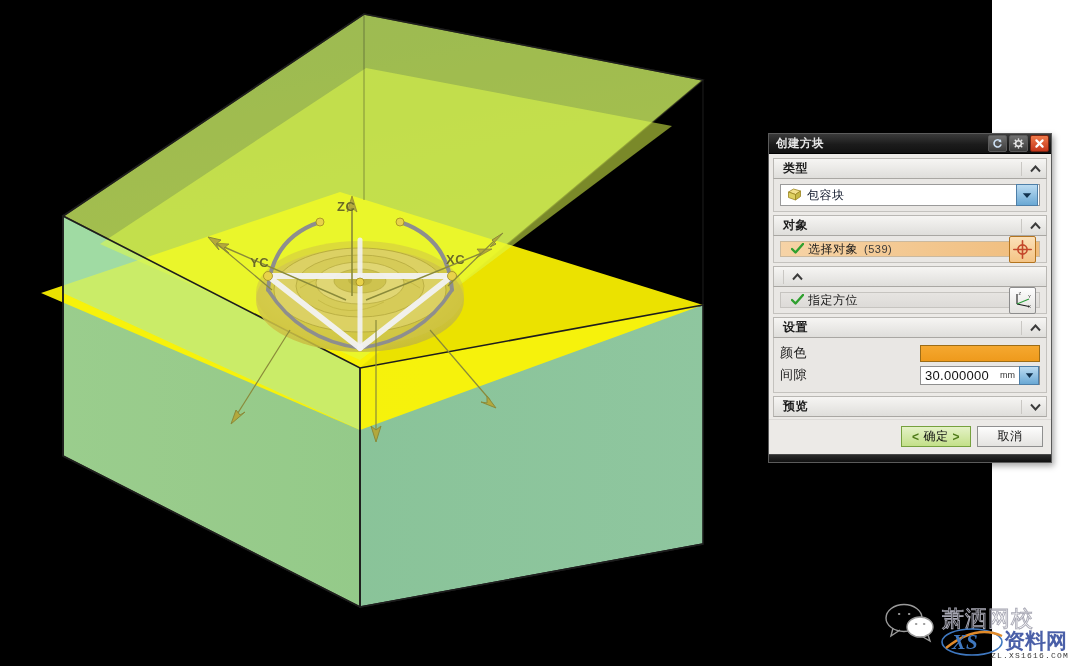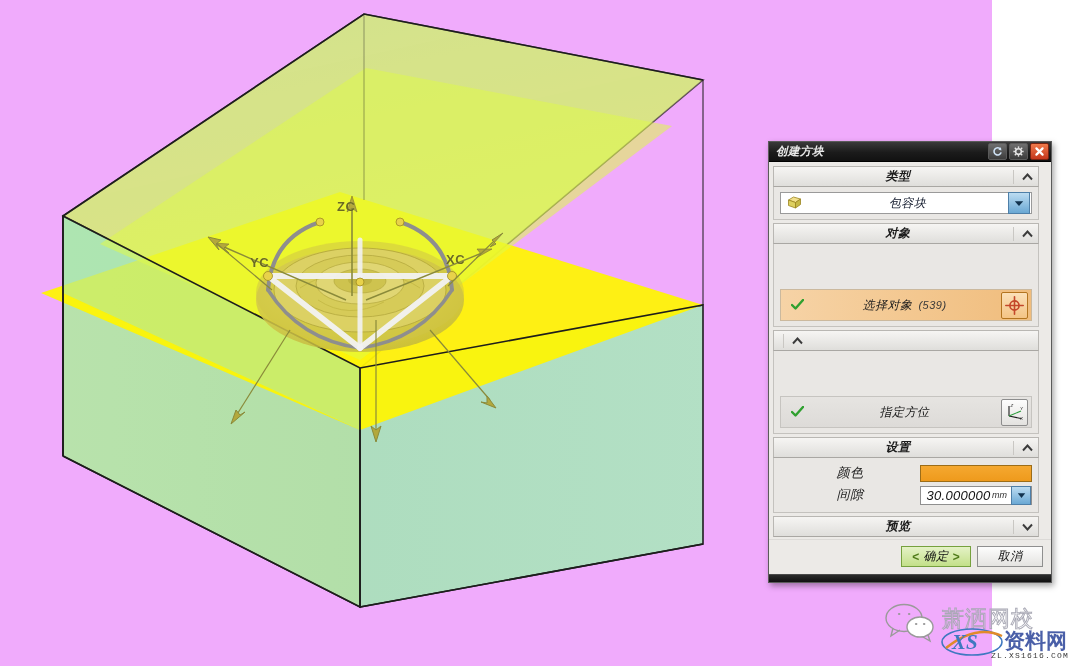--- a/index.html
+++ b/index.html
@@ -13,48 +13,47 @@
     position: relative;
     overflow: hidden;
     font-family: "Liberation Sans", "DejaVu Sans", sans-serif;
   }
 
   
   #viewport {
     position: absolute;
     left: 0; top: 0;
     width: 992px; height: 666px;
-    background: #f0abfc;
+    background: #000000;
   }
   #scene-svg { position: absolute; left: 0; top: 0; }
 
   .axis-label {
     position: absolute;
     font-family: "Liberation Sans", "DejaVu Sans", sans-serif;
     font-size: 13px;
     font-weight: bold;
     color: #6b6b20;
     letter-spacing: 0.5px;
     text-shadow: 0 0 1px rgba(255,255,255,0.35);
     pointer-events: none;
   }
 
   
   #dialog {
     position: absolute;
     left: 768px;
-    top: 141px;
+    top: 133px;
     width: 284px;
     background: linear-gradient(#f2f1ef, #e7e6e3);
     border: 1px solid #5b5b5b;
     box-shadow: 2px 3px 6px rgba(0,0,0,0.35);
     font-size: 12px;
     color: #1a1a1a;
     box-sizing: border-box;
-    font-style: italic;
   }
 
   .titlebar {
     height: 19px;
     background: linear-gradient(#3a3a3a, #1b1b1b 55%, #111 100%);
     display: flex;
     align-items: center;
     padding: 0 2px 0 7px;
     border-bottom: 1px solid #000;
   }
@@ -75,23 +74,22 @@
     border: 1px solid #5a5a5a;
     background: linear-gradient(#6f6f6f, #3c3c3c);
     cursor: pointer;
   }
   .tb-btn.close {
     border-color: #7a2310;
     background: linear-gradient(#f07a4a, #c5361b);
   }
 
   .dlg-body {
-    padding: 3px 12px 2px 4px;
+    padding: 3px 4px 2px 4px;
     background: #eceae7;
-    text-align: center;
   }
 
   
   .sec-head {
     display: flex;
     align-items: center;
     height: 21px;
     padding: 0 4px 0 9px;
     background: linear-gradient(#f6f5f3, #dfdedb);
     border: 1px solid #b9b7b3;
@@ -151,26 +149,25 @@
     flex: none;
     border: 1px solid #4e7fa8;
     background: linear-gradient(#bcdcf2, #6aa8d4);
     display: flex; align-items: center; justify-content: center;
   }
 
   
   .pickrow {
     display: flex;
     align-items: center;
-    height: 32px;
+    height: 16px;
     border: 1px solid #cbb99e;
     box-sizing: border-box;
     background: linear-gradient(to right, #f6d3a6 0%, #f3c78f 55%, #f0bd7d 100%);
     cursor: pointer;
-    margin-top: 40px;
   }
   .pickrow.plain {
     background: linear-gradient(#e6e4e1, #dddbd8);
     border-color: #c6c4c0;
   }
   .pickrow .chk {
     width: 16px; margin: 0 3px 0 8px; flex: none;
     display: flex; align-items: center; justify-content: center;
   }
   .pickrow .ptext {

